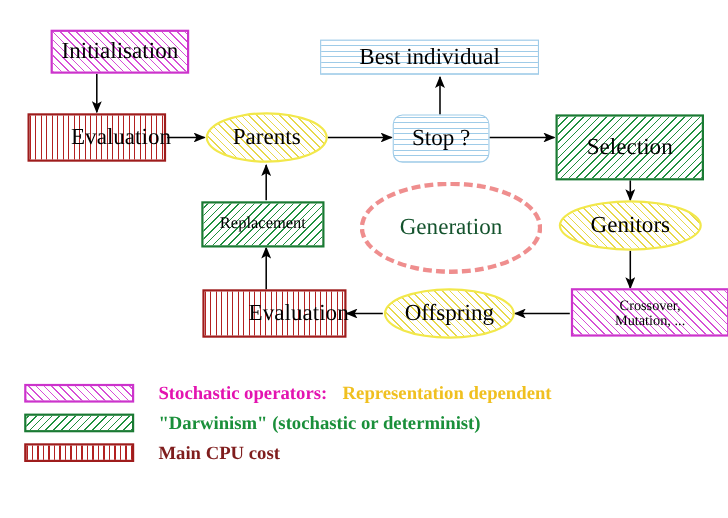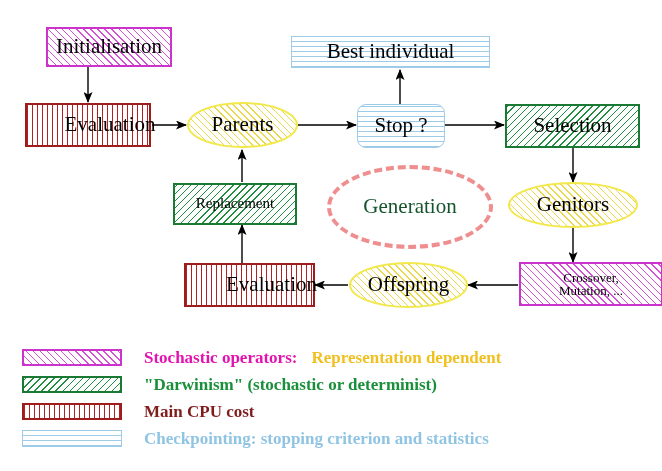--- a/index.html
+++ b/index.html
@@ -146,32 +146,32 @@
 <div class="node hatch-magenta t28" style="left:25px; top:27px; width:126px; height:40px;margin-left:21px;">Initialisation</div>
 
 <div class="node hatch-red t28" style="left:25px; top:103px; width:126px; height:44px;">Evaluation</div>
 
 <div class="node ellipse-yellow t28" style="left:187px; top:102px; width:111px; height:46px;">Parents</div>
 
 <div class="node hatch-blue t28" style="left:291px; top:36px; width:199px; height:32px;">Best individual</div>
 
 <div class="node hatch-blue rounded t28" style="left:357px; top:104px; width:88px; height:44px;">Stop ?</div>
 
-<div class="node hatch-green t28" style="left:505px; top:104px; width:135px; height:44px;">Selection</div>
+<div class="node hatch-green t28" style="left:505px; top:104px; width:135px; height:60px;">Selection</div>
 
 <div class="node ellipse-yellow t28" style="left:508px; top:182px; width:130px; height:46px;">Genitors</div>
 
 <div class="node hatch-magenta t15" style="left:519px; top:262px; width:144px; height:44px;">Crossover,
 Mutation, ...</div>
 
 <div class="node ellipse-yellow t28" style="left:349px; top:262px; width:119px; height:46px;">Offspring</div>
 
 <div class="node hatch-red t28" style="left:184px; top:263px; width:131px; height:44px;">Evaluation</div>
 
-<div class="node hatch-green t18" style="left:173px; top:183px; width:124px; height:42px;">Replacement</div>
+<div class="node hatch-green t18" style="left:183px; top:183px; width:112px; height:42px;">Replacement</div>
 
 <div class="node ellipse-dashed t28" style="left:327px; top:165px; width:166px; height:84px; z-index:2;">Generation</div>
 
 <div id="legend">
 
   <div class="legend-row">
     <div class="legend-swatch hatch-magenta"></div>
     <div class="legend-text">
       <span style="color: rgb(227, 19, 176);">Stochastic operators:</span><span class="sub" style="color: rgb(240, 192, 32);">Representation dependent</span>
     </div>
@@ -184,20 +184,14 @@
     </div>
   </div>
 
   <div class="legend-row">
     <div class="legend-swatch hatch-red"></div>
     <div class="legend-text">
       <span style="color: #7f1d1d;">Main CPU cost</span>
     </div>
   </div>
 
-  <div class="legend-row">
-    <div class="legend-swatch hatch-blue"></div>
-    <div class="legend-text">
-      <span style="color: rgb(143, 196, 227);">Checkpointing: stopping criterion and statistics</span>
-    </div>
-  </div>
 
 </div>
 
 </body></html>

